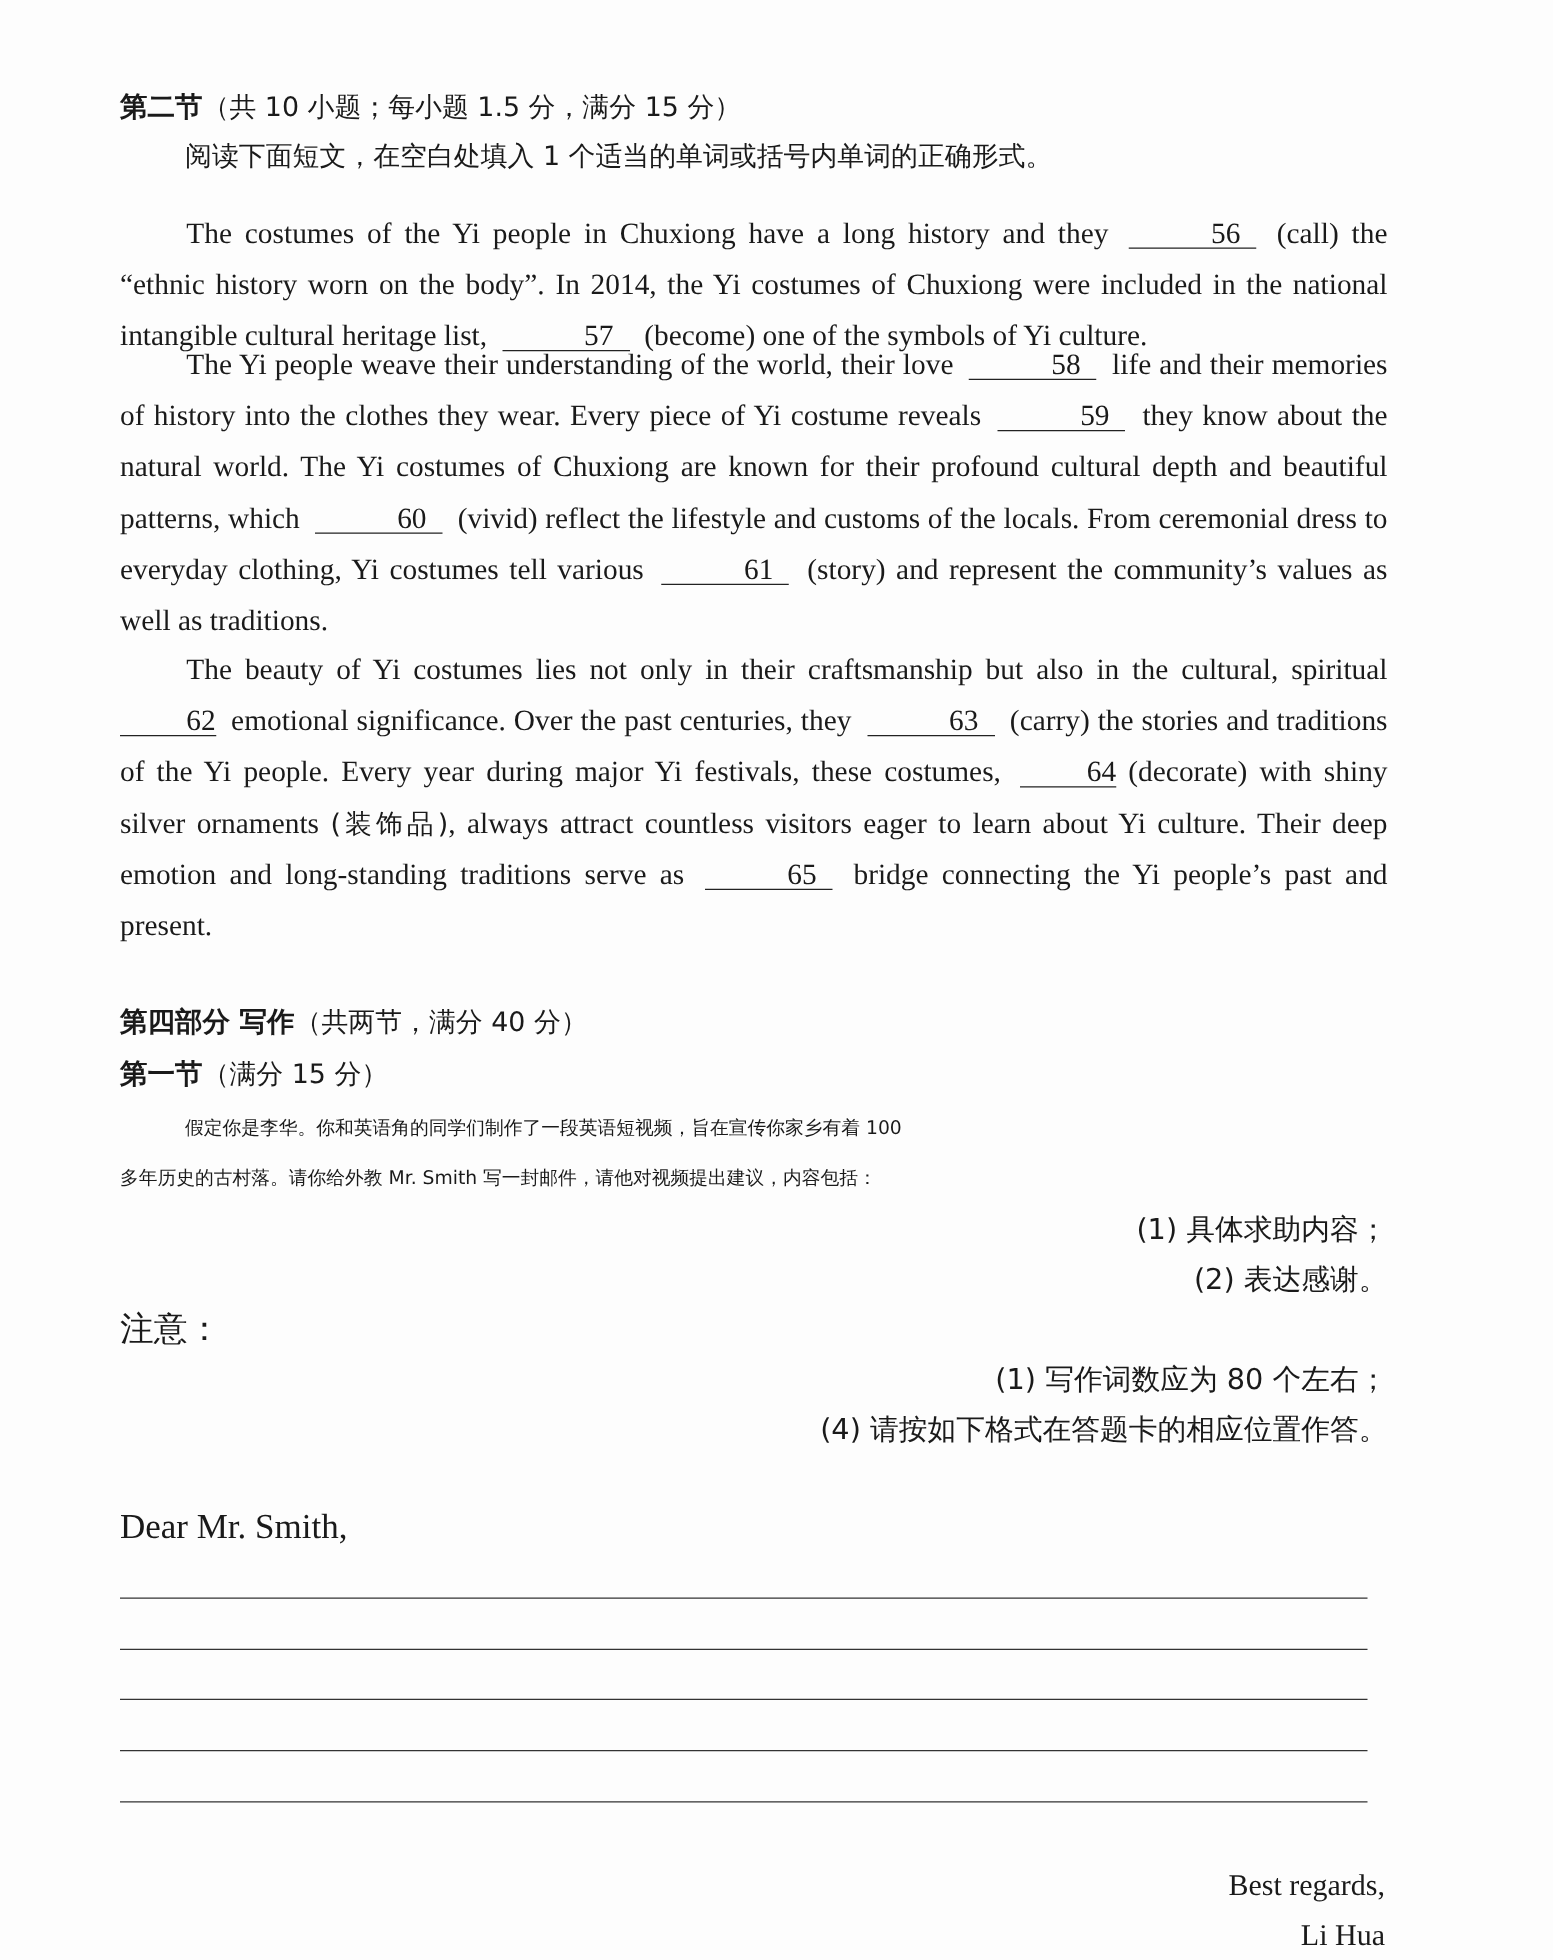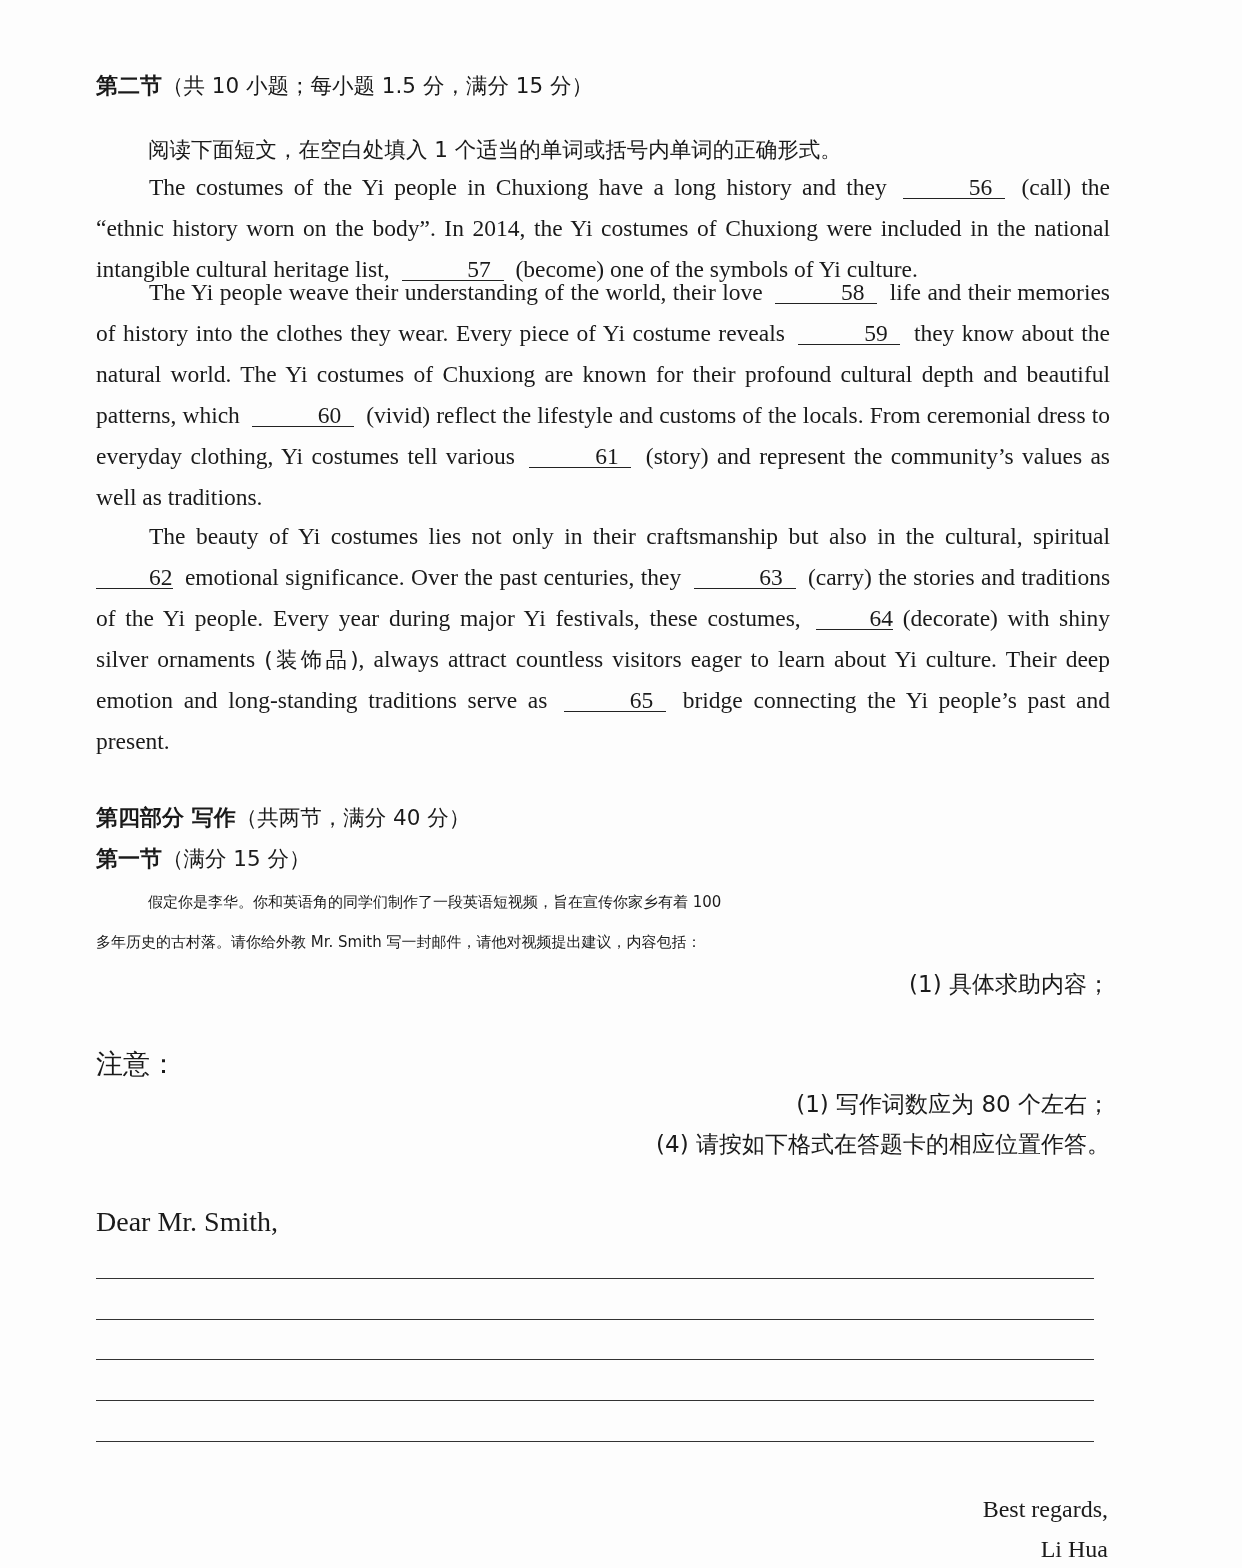--- a/index.html
+++ b/index.html
@@ -5,21 +5,21 @@
   html, body { margin: 0; padding: 0; }
   body {
     width: 1242px; height: 1568px; overflow: hidden;
     background: #fdfdfd; color: #1a1a1a;
     font-family: "Liberation Serif", "DejaVu Serif", serif;
   }
   .page { position: relative; width: 1242px; height: 1296px; }
   .block { position: absolute; left: 96px; width: 1014px; }
   .heading { font-size: 23px; line-height: 40px; white-space: nowrap; }
   .heading b { font-weight: bold; font-family: "DejaVu Sans", sans-serif; font-size: 22px; }
-  .instr { font-size: 23px; line-height: 40px; padding-left: 52px; white-space: nowrap; margin-top: 24px; }
+  .instr { font-size: 23px; line-height: 40px; padding-left: 52px; white-space: nowrap; }
   .para {
     font-size: 23.5px; line-height: 41px; text-align: justify;
     text-indent: 53px; margin: 0;
   }
   .blank {
     display: inline-block; min-width: 102px; text-align: center;
     border-bottom: 1.4px solid #222; line-height: 22px; margin: 0 6px;
   }
   .blank.left { text-align: center; min-width: 62px; margin-left: 0; }
   .blank.right { min-width: 70px; margin-right: 0; }
@@ -80,20 +80,21 @@
   </div>
   <div class="block heading" style="top:839px;">
     <b>第一节</b><span class="cn">（满分 15 分）</span>
   </div>
   <div class="block cn" style="top:882px; font-size:15px; line-height:40px; text-align:justify;">
     <div style="padding-left:52px; white-space:nowrap;">假定你是李华。你和英语角的同学们制作了一段英语短视频，旨在宣传你家乡有着 100</div>
     <div style="white-space:nowrap;">多年历史的古村落。请你给外教 Mr. Smith 写一封邮件，请他对视频提出建议，内容包括：</div>
   </div>
   <div class="block cn" style="top:964px;">
     <div class="item">(1)  具体求助内容；</div>
+    <div class="item">(2)  表达感谢。</div>
   </div>
   <div class="block cn" style="top:1044px; font-size:27px; line-height:40px;">注意：</div>
   <div class="block cn" style="top:1084px;">
     <div class="item">(1)  写作词数应为 80 个左右；</div>
     <div class="item">(4)  请按如下格式在答题卡的相应位置作答。</div>
   </div>
 
   <div class="greet">Dear Mr. Smith,</div>
   <div class="ruled" style="top:1278px;"></div>
   <div class="ruled" style="top:1319px;"></div>

